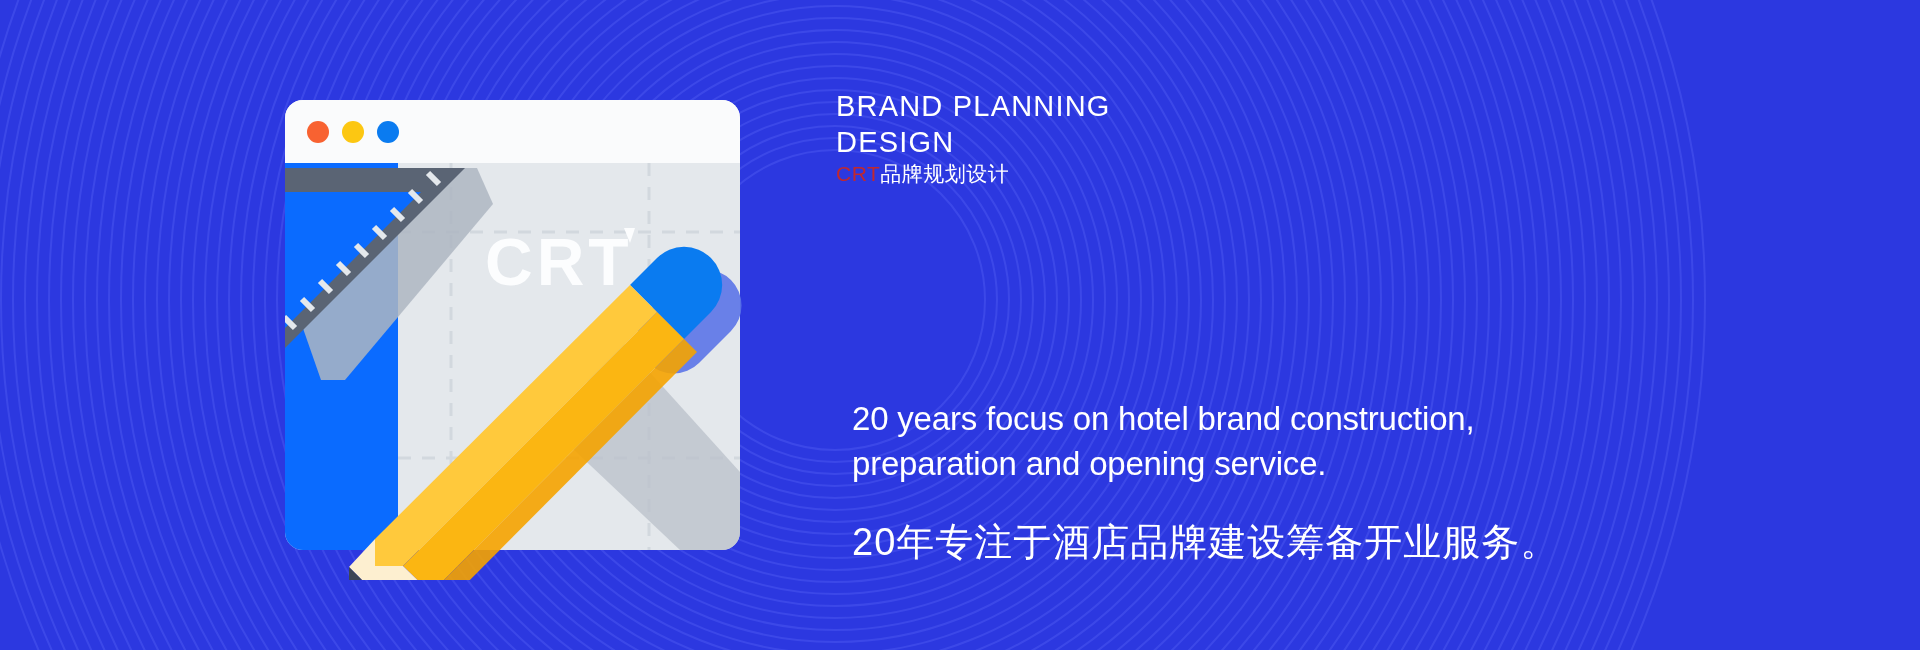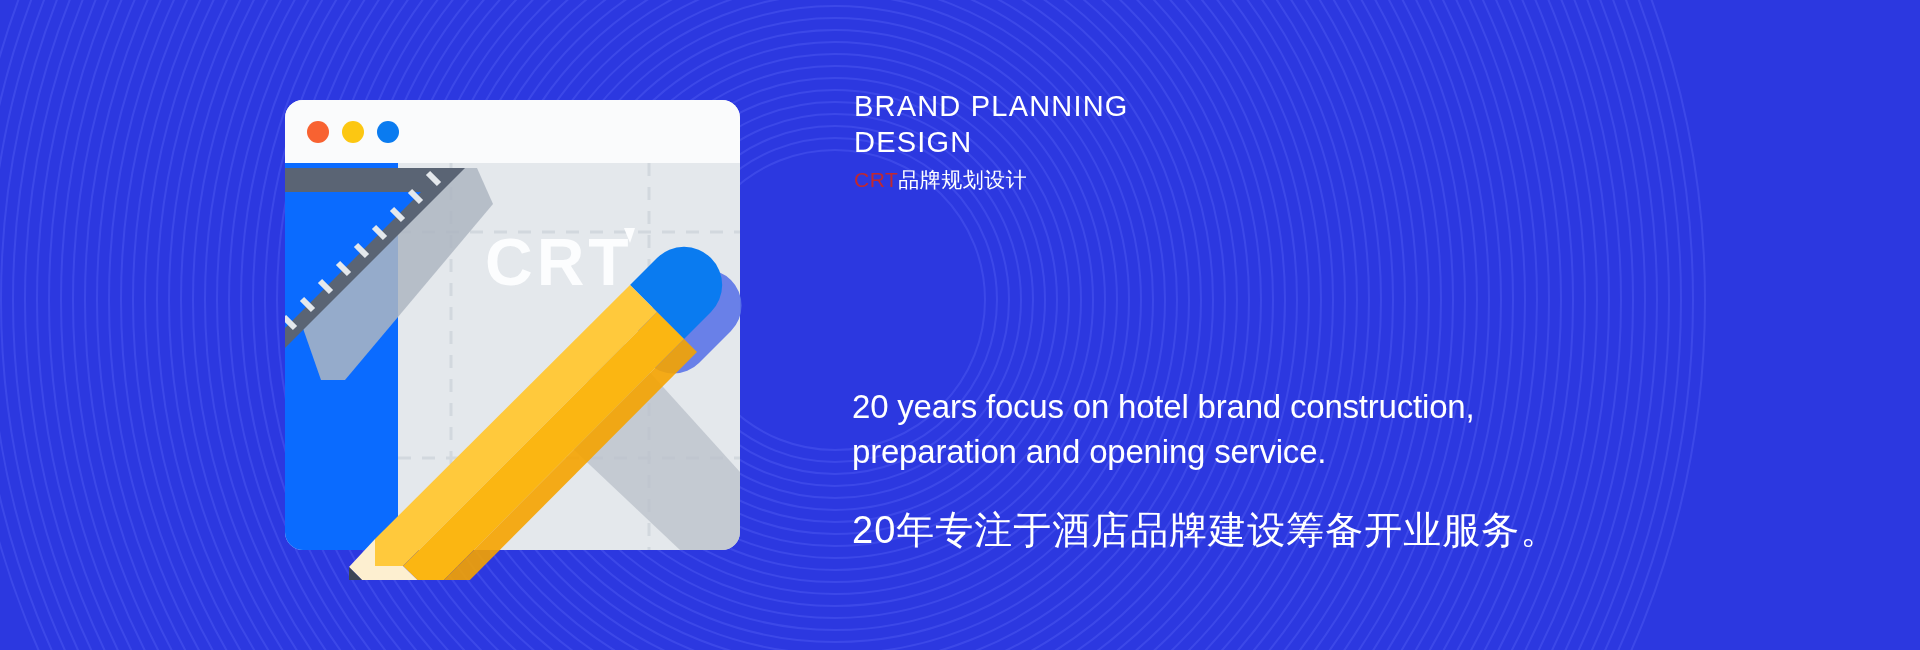--- a/index.html
+++ b/index.html
@@ -29,47 +29,46 @@
     position: absolute;
     left: 225px;
     top: 80px;
     width: 580px;
     height: 500px;
   }
 
   
   .headline-block {
     position: absolute;
-    left: 854px;
+    left: 836px;
     top: 88px;
     width: 760px;
   }
   .headline {
     color: #ffffff;
     font-size: 29px;
     line-height: 36px;
     letter-spacing: 1.2px;
     font-weight: 400;
     white-space: pre-line;
   }
   .subhead {
-    margin-top: 6px;
     font-size: 21px;
     line-height: 28px;
     letter-spacing: 0.5px;
     color: #ffffff;
   }
   .subhead .brandmark {
     color: #C0282F;
   }
 
   .tagline-block {
     position: absolute;
     left: 852px;
-    top: 384px;
+    top: 396px;
     width: 860px;
   }
   .tagline-en {
     color: #ffffff;
     font-size: 33px;
     line-height: 45px;
     font-weight: 400;
     font-stretch: condensed;
     letter-spacing: -0.2px;
     white-space: pre-line;

